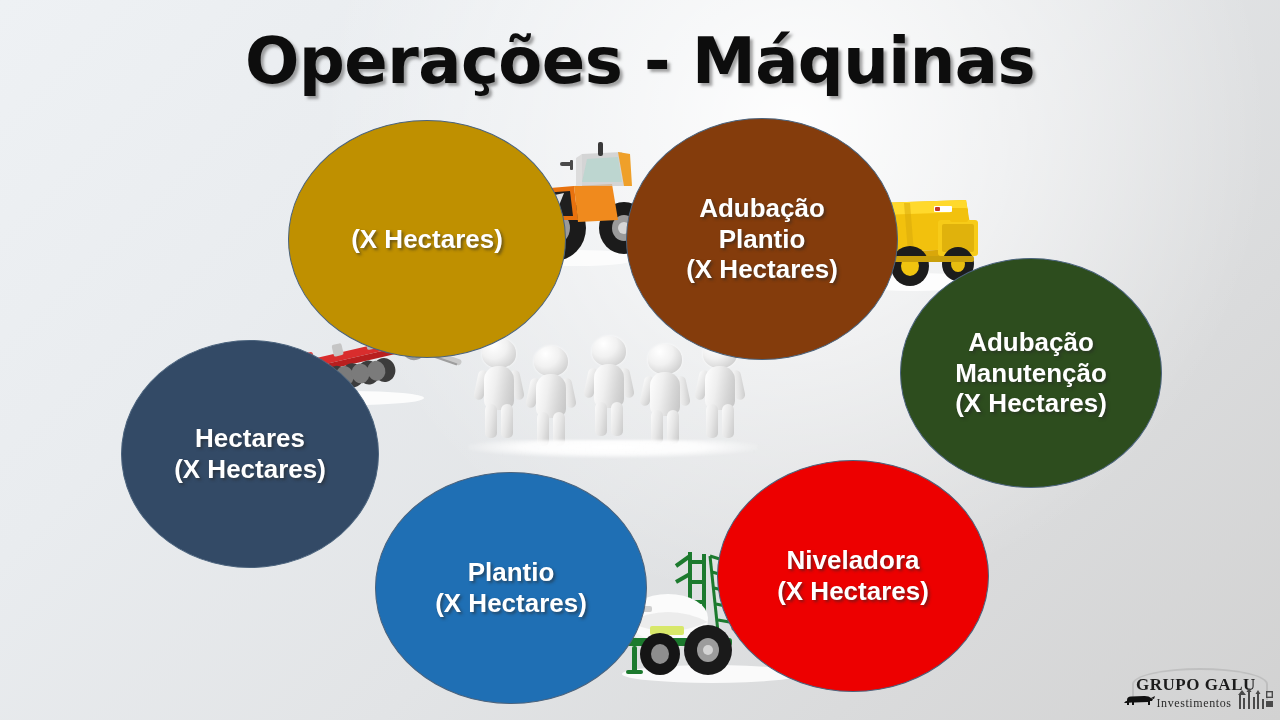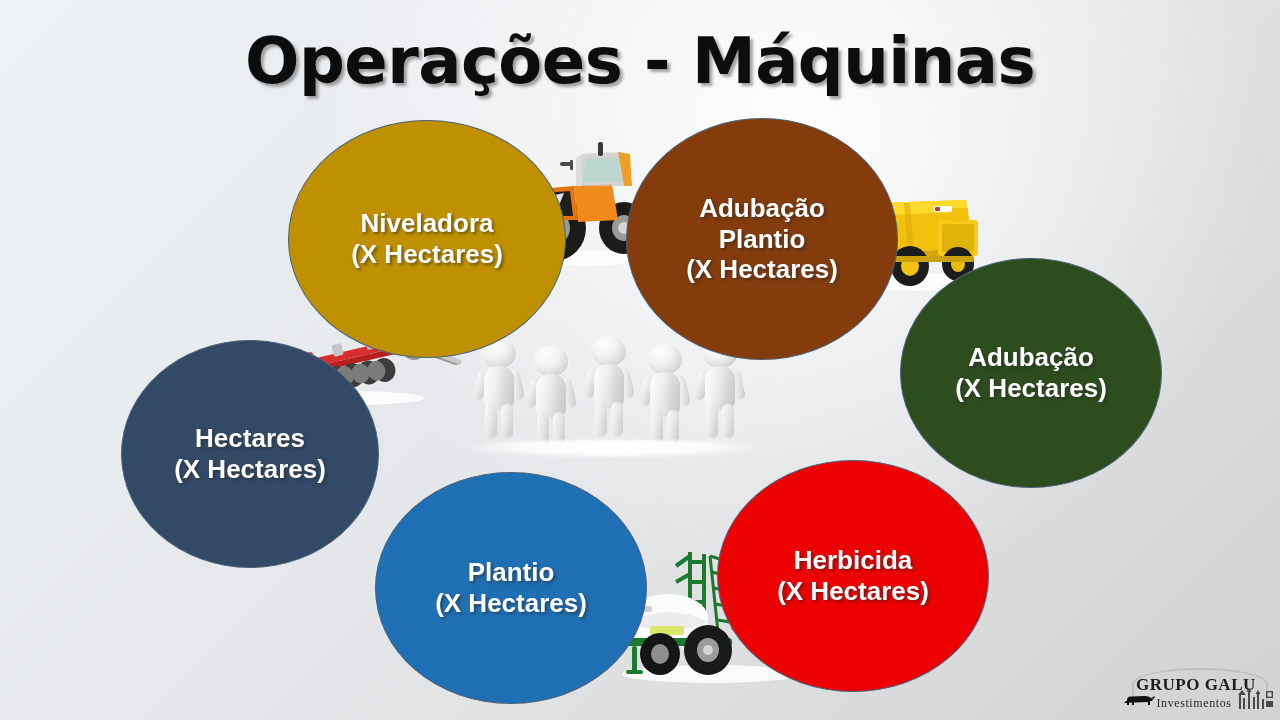--- a/index.html
+++ b/index.html
@@ -395,50 +395,50 @@
 
   <div class="circle" id="circle-gradagem" style="background: rgb(51, 74, 102); border-color: rgb(75, 99, 125);">
     <div class="label">
       <div>Hectares</div>
       <div>(X Hectares)</div>
     </div>
   </div>
 
   <div class="circle" id="circle-niveladora" style="background: rgb(191, 144, 0); border-color: rgb(75, 99, 125);">
     <div class="label">
-      <div>Niveladora</div>
       <div>(X Hectares)</div>
     </div>
   </div>
 
   <div class="circle" id="circle-adubacao-plantio" style="background: rgb(132, 60, 12); border-color: rgb(75, 99, 125);">
     <div class="label">
       <div>Adubação</div>
       <div>Plantio</div>
       <div>(X Hectares)</div>
     </div>
   </div>
 
   <div class="circle" id="circle-adubacao-manutencao" style="background: rgb(45, 77, 30); border-color: rgb(75, 99, 125);">
     <div class="label">
       <div>Adubação</div>
+      <div>Manutenção</div>
       <div>(X Hectares)</div>
     </div>
   </div>
 
   <div class="circle" id="circle-plantio" style="background: rgb(31, 111, 180); border-color: rgb(75, 99, 125);">
     <div class="label">
       <div>Plantio</div>
       <div>(X Hectares)</div>
     </div>
   </div>
 
   <div class="circle" id="circle-herbicida" style="background: rgb(237, 0, 0); border-color: rgb(75, 99, 125);">
     <div class="label">
-      <div>Herbicida</div>
+      <div>Niveladora</div>
       <div>(X Hectares)</div>
     </div>
   </div>
 
   <div id="logo">
     <div class="logo-watermark"></div>
     <div class="logo-name">GRUPO GALU</div>
     <div class="logo-sub">Investimentos</div>
     <svg class="logo-cow" viewBox="0 0 32 18">
       <path d="M3 13 L3 8 Q3 5 7 4.6 L20 4 Q25 3.8 27 6 L29 7 L28 9 L26 9 L26 13 L24 13 L24 10 L10 10.4 L10 13 L8 13 L8 10.6 L5 10.8 L5 13 Z" fill="#111"></path>

